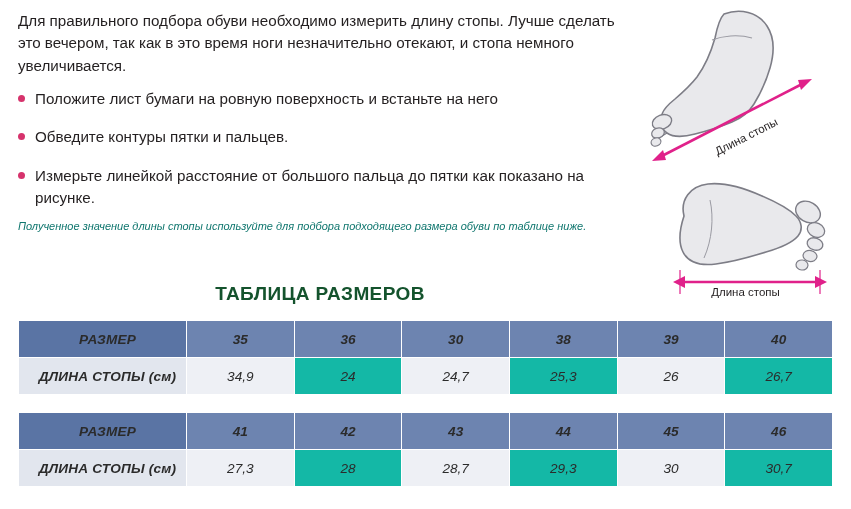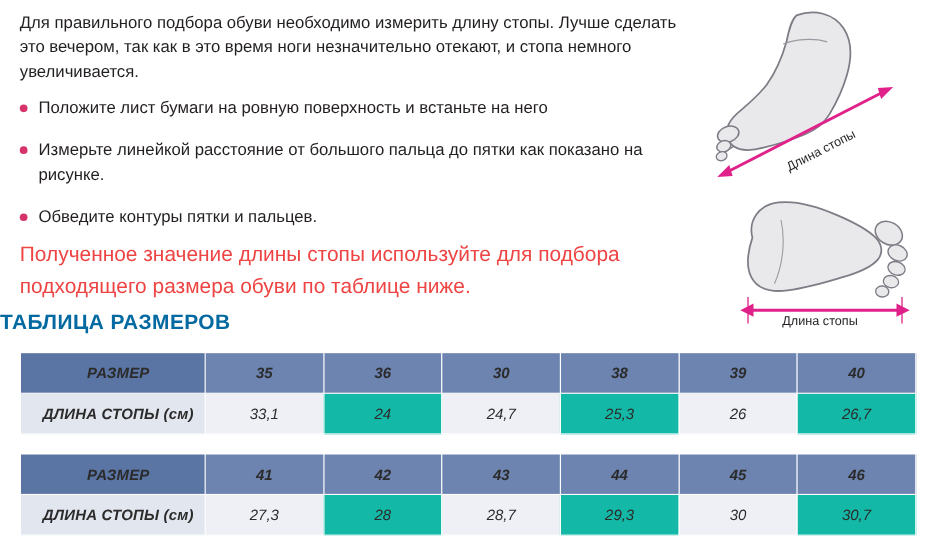--- a/index.html
+++ b/index.html
@@ -49,23 +49,24 @@
     font-size: 15.2px;
     line-height: 1.47;
     color: #231f20;
   }
 
   
   .note {
     position: absolute;
     left: 18px; top: 218px;
     width: 615px;
-    font-size: 19px;
+    font-size: 11px;
     line-height: 1.5;
-    color: #ef4444;
+    color: #0f766e;
+    font-style: italic;
   }
 
   
   .illus-top {
     position: absolute;
     left: 612px; top: 0px;
     width: 239px; height: 175px;
   }
   .illus-bottom {
     position: absolute;
@@ -81,24 +82,25 @@
   .cap-bottom {
     left: 640px; top: 286px;
     width: 211px;
   }
 
   
   .table-title {
     position: absolute;
     left: 0; top: 283px;
     width: 640px;
+    text-align: center;
     font-size: 19px;
     font-weight: bold;
     letter-spacing: 0.4px;
-    color: #0369a1;
+    color: #14532d;
   }
 
   
   .size-table {
     position: absolute;
     left: 18px;
     width: 815px;
     border-collapse: collapse;
     table-layout: fixed;
   }
@@ -153,25 +155,25 @@
 
   <div class="intro">Для правильного подбора обуви необходимо измерить длину стопы. Лучше сделать это вечером, так как в это время ноги незначительно отекают, и стопа немного увеличивается.</div>
 
   <div class="bullets">
     <div class="bullet-row">
       <span class="bullet-dot"></span>
       <span class="bullet-text">Положите лист бумаги на ровную поверхность и встаньте на него</span>
     </div>
     <div class="bullet-row">
       <span class="bullet-dot"></span>
-      <span class="bullet-text">Измерьте линейкой расстояние от большого пальца до пятки как показано на рисунке.</span>
+      <span class="bullet-text">Обведите контуры пятки и пальцев.</span>
     </div>
     <div class="bullet-row">
       <span class="bullet-dot"></span>
-      <span class="bullet-text">Обведите контуры пятки и пальцев.</span>
+      <span class="bullet-text">Измерьте линейкой расстояние от большого пальца до пятки как показано на рисунке.</span>
     </div>
   </div>
 
   <div class="note">Полученное значение длины стопы используйте для подбора подходящего размера обуви по таблице ниже.</div>
 
   <svg class="illus-top" viewBox="0 0 239 175">
     <g>
       <path d="M112 14 C128 8, 146 12, 155 26 C163 38, 162 54, 158 68 C154 82, 148 94, 142 104
                C137 112, 130 118, 120 122 C108 127, 95 131, 83 134 C72 137, 62 138, 55 133
                C49 129, 47 121, 50 114 C52 108, 58 103, 63 99 C70 93, 78 86, 85 77
@@ -229,21 +231,21 @@
         <th class="hdr-label">РАЗМЕР</th>
         <th class="hdr-val">35</th>
         <th class="hdr-val">36</th>
         <th class="hdr-val">30</th>
         <th class="hdr-val">38</th>
         <th class="hdr-val">39</th>
         <th class="hdr-val">40</th>
       </tr>
       <tr>
         <td class="row-label">ДЛИНА СТОПЫ (см)</td>
-        <td class="row-val">33,1</td>
+        <td class="row-val">34,9</td>
         <td class="row-val alt">24</td>
         <td class="row-val">24,7</td>
         <td class="row-val alt">25,3</td>
         <td class="row-val">26</td>
         <td class="row-val alt">26,7</td>
       </tr>
     </tbody>
   </table>
 
   <table class="size-table t2">

